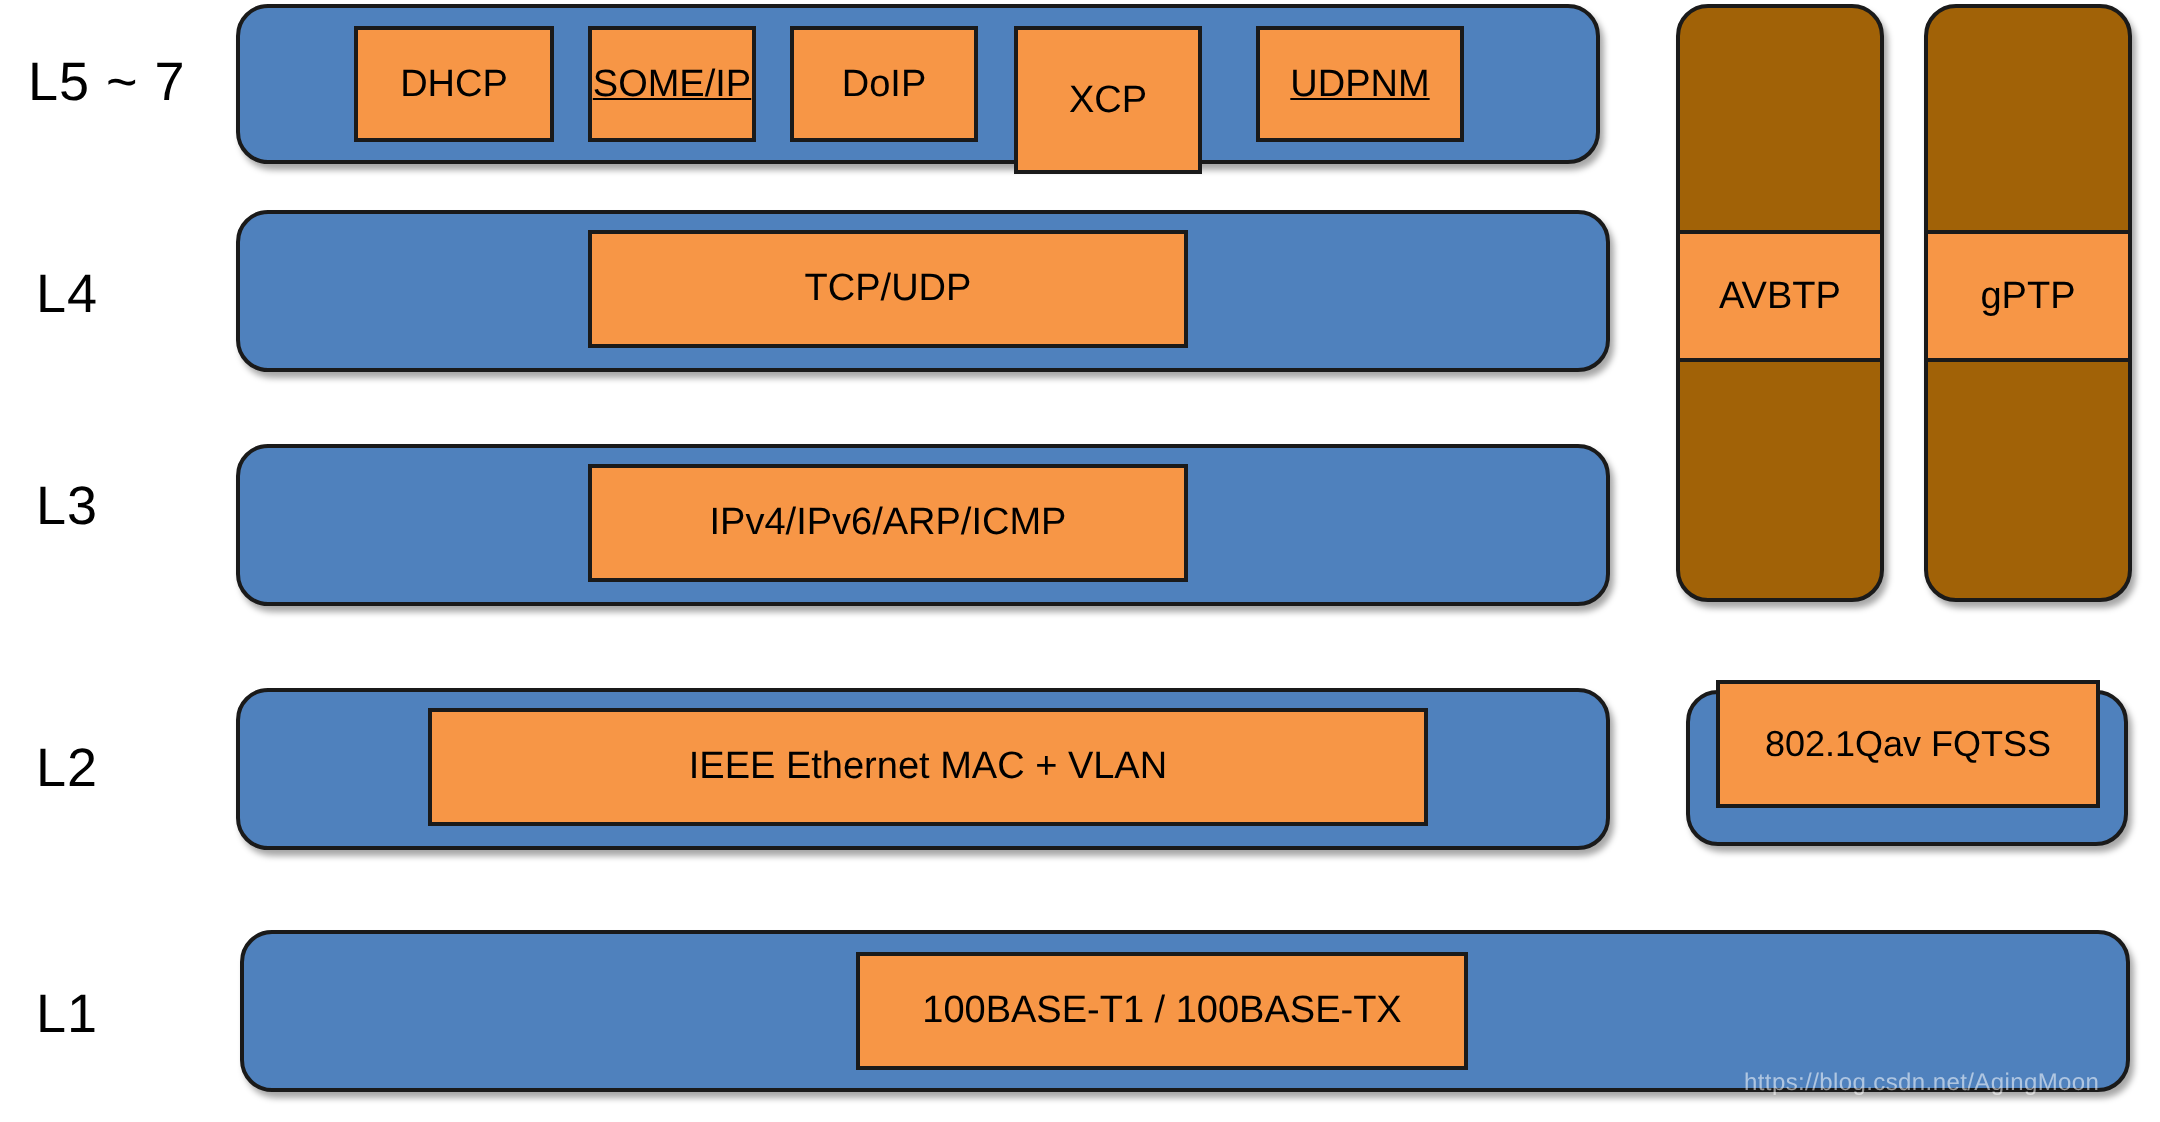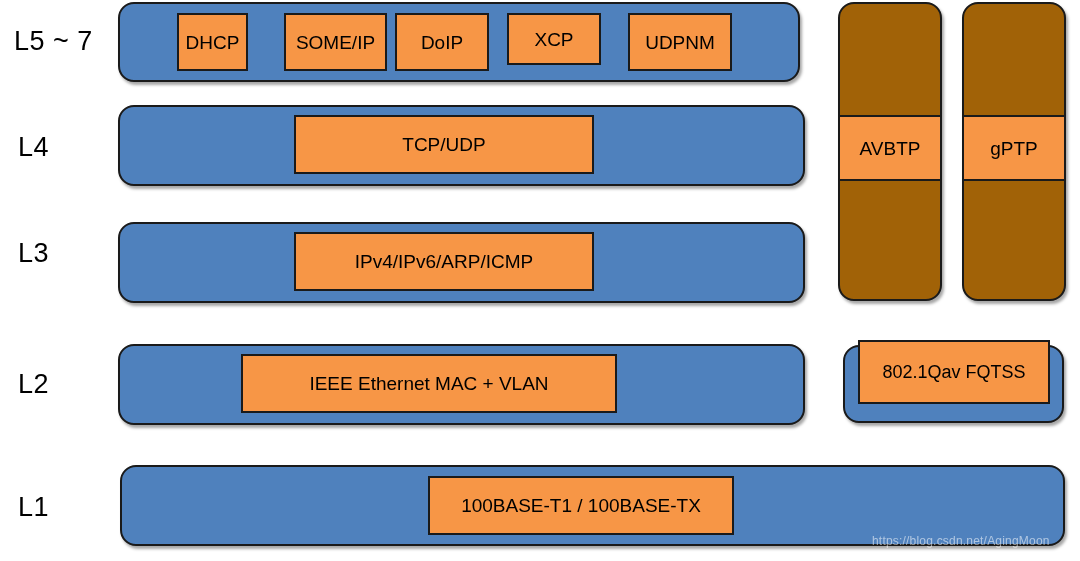--- a/index.html
+++ b/index.html
@@ -101,34 +101,34 @@
 
 <div id="stage">
 
   <div class="layer-label" style="left:14px; top:28px;">L5 ~ 7</div>
   <div class="layer-label" style="left:18px; top:134px;">L4</div>
   <div class="layer-label" style="left:18px; top:240px;">L3</div>
   <div class="layer-label" style="left:18px; top:371px;">L2</div>
   <div class="layer-label" style="left:18px; top:494px;">L1</div>
 
   <div class="blue-row" style="left:118px; top:2px; width:682px; height:80px;"></div>
-  <div class="orange-box" style="left:177px; top:13px; width:71px; height:58px;">DHCP</div>
-  <div class="orange-box" style="left:284px; top:13px; width:103px; height:58px;">SOME/IP</div>
+  <div class="orange-box" style="left:177px; top:13px; width:100px; height:58px;">DHCP</div>
+  <div class="orange-box" style="left:294px; top:13px; width:84px; height:58px;text-decoration:underline;">SOME/IP</div>
   <div class="orange-box" style="left:395px; top:13px; width:94px; height:58px;">DoIP</div>
-  <div class="orange-box" style="left:507px; top:13px; width:94px; height:52px;">XCP</div>
-  <div class="orange-box" style="left:628px; top:13px; width:104px; height:58px;">UDPNM</div>
+  <div class="orange-box" style="left:507px; top:13px; width:94px; height:74px;">XCP</div>
+  <div class="orange-box" style="left:628px; top:13px; width:104px; height:58px;text-decoration:underline;">UDPNM</div>
 
   <div class="blue-row" style="left:118px; top:105px; width:687px; height:81px;"></div>
   <div class="orange-box" style="left:294px; top:115px; width:300px; height:59px;">TCP/UDP</div>
 
   <div class="blue-row" style="left:118px; top:222px; width:687px; height:81px;"></div>
   <div class="orange-box" style="left:294px; top:232px; width:300px; height:59px;">IPv4/IPv6/ARP/ICMP</div>
 
   <div class="blue-row" style="left:118px; top:344px; width:687px; height:81px;"></div>
-  <div class="orange-box" style="left:241px; top:354px; width:376px; height:59px;">IEEE Ethernet MAC + VLAN</div>
+  <div class="orange-box" style="left:214px; top:354px; width:500px; height:59px;">IEEE Ethernet MAC + VLAN</div>
 
   <div class="blue-row" style="left:120px; top:465px; width:945px; height:81px;"></div>
   <div class="orange-box" style="left:428px; top:476px; width:306px; height:59px;">100BASE-T1 / 100BASE-TX</div>
   <div class="watermark" style="left:872px; top:534px;">https://blog.csdn.net/AgingMoon</div>
 
   <div class="side-col" style="left:838px; top:2px; width:104px; height:299px;">
     <div class="side-band" style="top:111px; height:66px;">AVBTP</div>
   </div>
 
   <div class="side-col" style="left:962px; top:2px; width:104px; height:299px;">

